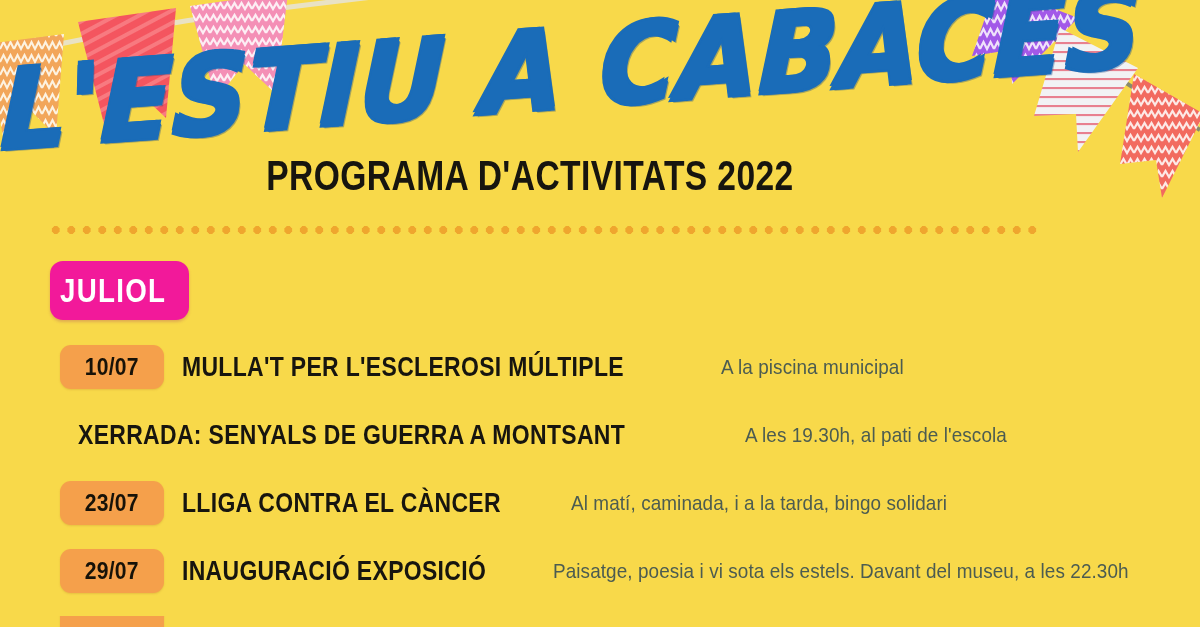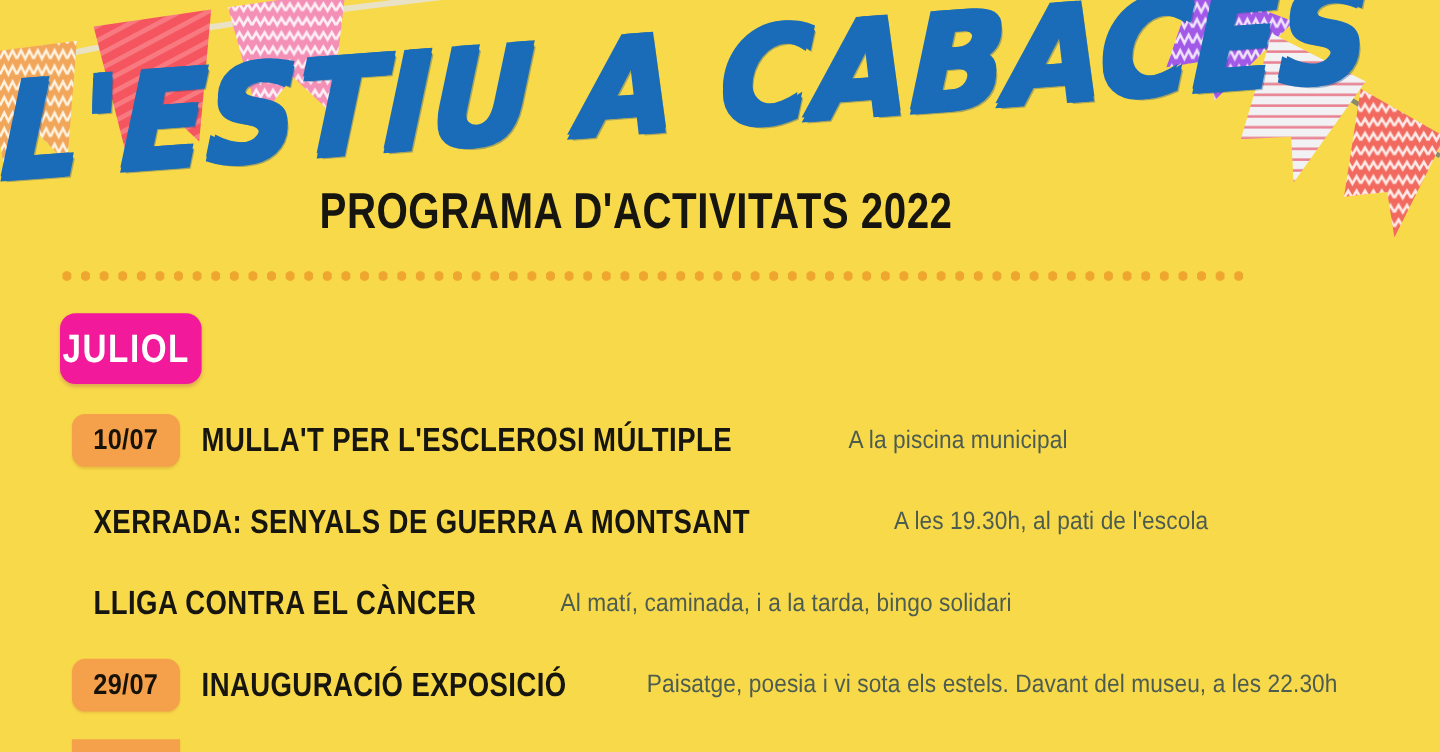--- a/index.html
+++ b/index.html
@@ -70,25 +70,25 @@
     width: 990px; height: 8px;
     background-image: radial-gradient(circle closest-side, #efa62e 98%, rgba(0,0,0,0) 100%);
     background-size: 15.5px 8px;
     background-repeat: repeat-x;
   }
 
   
   .month-badge {
     position: absolute;
     left: 50px; top: 261px;
-    width: 118px; height: 59px;
+    width: 139px; height: 59px;
     background: #f2199a;
     border-radius: 13px;
     box-shadow: 0 2px 3px rgba(150,40,100,.25);
-    display: flex; align-items: center; justify-content: flex-end;
+    display: flex; align-items: center; justify-content: flex-start;
   }
   .month-badge span {
     font-family: "Liberation Sans Narrow", "Liberation Sans", sans-serif;
     font-size: 33px;
     font-weight: bold;
     letter-spacing: 1.5px;
     color: #ffffff;
     transform: scaleX(.84);
   }
 
@@ -96,21 +96,21 @@
   .events { position: absolute; left: 0; top: 344px; width: 1200px; }
   .event-row {
     display: flex;
     align-items: center;
     height: 46px;
     margin-bottom: 22px;
     padding-left: 60px;
   }
   .date-pill {
     flex: 0 0 auto;
-    width: 90px; height: 44px;
+    width: 104px; height: 44px;
     background: #f5a04b;
     border-radius: 11px;
     display: flex; align-items: center; justify-content: center;
     box-shadow: 0 1px 2px rgba(160,95,30,.2);
   }
   .date-pill span {
     font-family: "Liberation Sans Narrow", "Liberation Sans", sans-serif;
     font-size: 24px;
     font-weight: bold;
     color: #171208;
@@ -219,20 +219,23 @@
       <div class="event-title">MULLA'T PER L'ESCLEROSI MÚLTIPLE</div>
       <div class="event-desc">A la piscina municipal</div>
     </div>
 
     <div class="event-row">
       <div class="event-title">XERRADA: SENYALS DE GUERRA A MONTSANT</div>
       <div class="event-desc">A les 19.30h, al pati de l'escola</div>
     </div>
 
     <div class="event-row">
+      <div class="date-pill">
+        <span>23/07</span>
+      </div>
       <div class="event-title">LLIGA CONTRA EL CÀNCER</div>
       <div class="event-desc">Al matí, caminada, i a la tarda, bingo solidari</div>
     </div>
 
     <div class="event-row">
       <div class="date-pill">
         <span>29/07</span>
       </div>
       <div class="event-title">INAUGURACIÓ EXPOSICIÓ</div>
       <div class="event-desc">Paisatge, poesia i vi sota els estels. Davant del museu, a les 22.30h</div>

